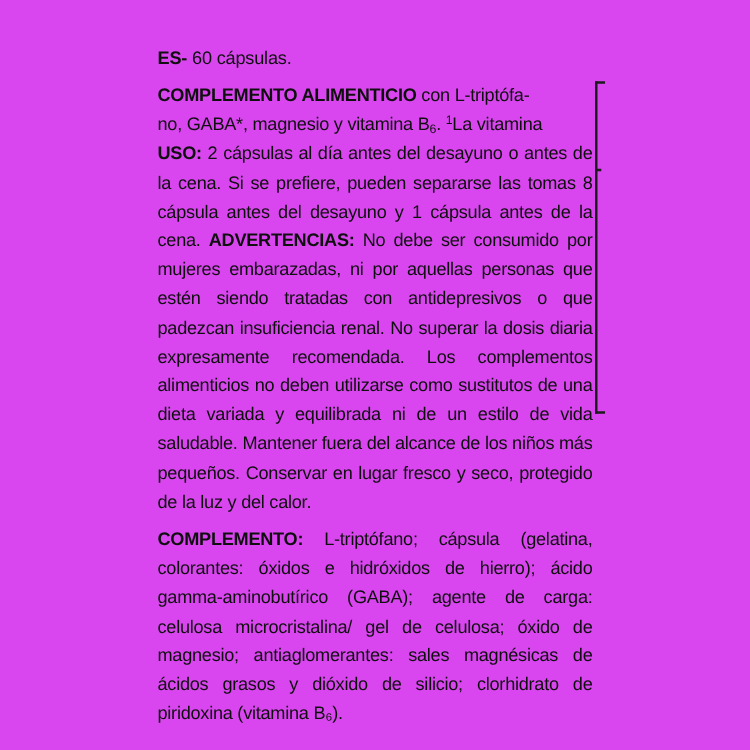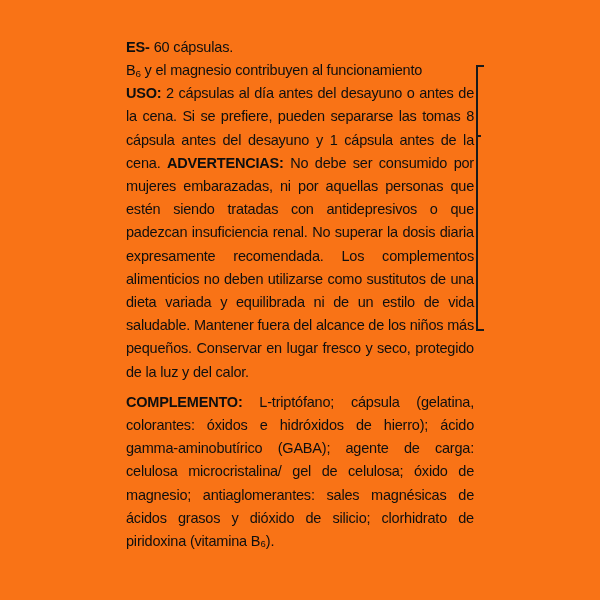--- a/index.html
+++ b/index.html
@@ -15,21 +15,21 @@
     overflow: hidden;
     position: relative;
   }
 
   #label-panel {
     position: absolute;
     left: 0;
     top: 0;
     width: 600px;
     height: 600px;
-    background: #f97316;
+    background: #d946ef;
   }
 
   .text-column {
     position: absolute;
     left: 126px;
     top: 36px;
     width: 348px;
   }
 
   .line-heading {
@@ -97,25 +97,28 @@
 <body>
 
 <div id="label-panel">
 
   <div class="text-column">
 
     <div class="line-heading">
       <span class="b">ES-</span><span>&nbsp;</span><span>60 cápsulas.</span>
     </div>
 
-
+    <p class="para gap-before">
+      <span class="b">COMPLEMENTO ALIMENTICIO</span><span> con L-triptófa-</span>
+    </p>
 
     <p class="para">
-      B<sub>6</sub> y el magnesio contribuyen al funcionamiento
+      no, GABA*, magnesio y vitamina B<sub>6</sub>. <sup>1</sup>La vitamina
     </p>
+
 
 
 
     <p class="para">
       <span class="b">USO:</span><span> 2 cápsulas al día antes del desayuno o antes de la cena. Si se prefiere, pueden separarse las tomas 8 cápsula antes del desayuno y 1 cápsula antes de la cena.</span>
       <span class="b">ADVERTENCIAS:</span><span> No debe ser consumido por mujeres embarazadas, ni por aquellas personas que estén siendo tratadas con antidepresivos o que padezcan insuficiencia renal. No superar la dosis diaria expresamente recomendada. Los complementos alimenticios no deben utilizarse como sustitutos de una dieta variada y equilibrada ni de un estilo de vida saludable. Mantener fuera del alcance de los niños más pequeños. Conservar en lugar fresco y seco, protegido de la luz y del calor.</span>
     </p>
 
     <p class="para gap-before">
       <span class="b">COMPLEMENTO:</span><span> L-triptófano; cápsula (gelatina, colorantes: óxidos e hidróxidos de hierro); ácido gamma-aminobutírico (GABA); agente de carga: celulosa microcristalina/ gel de celulosa; óxido de magnesio; antiaglomerantes: sales magnésicas de ácidos grasos y dióxido de silicio; clorhidrato de piridoxina (vitamina B₆).</span>

